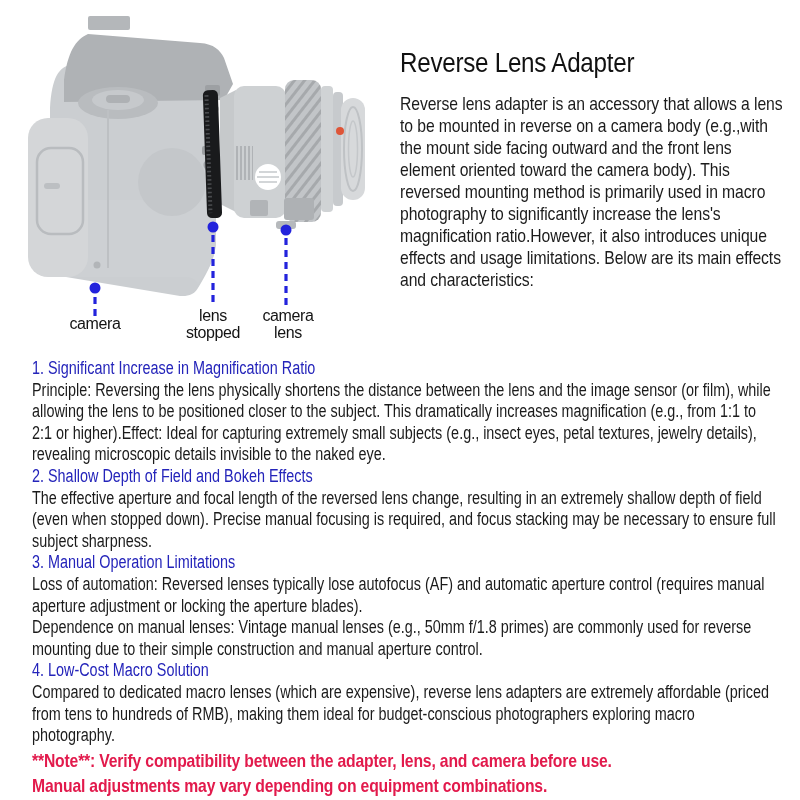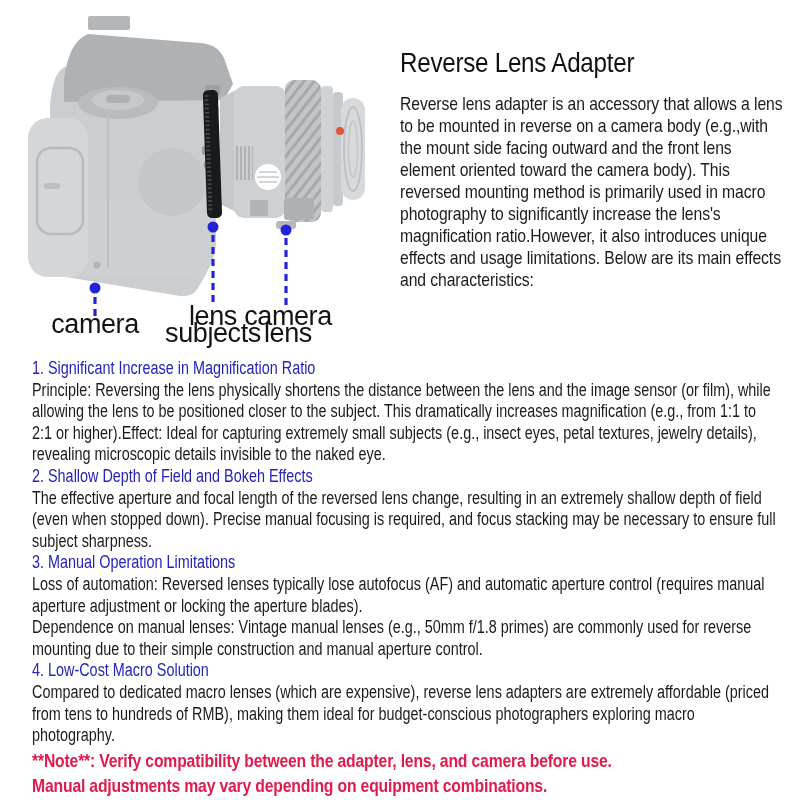--- a/index.html
+++ b/index.html
@@ -10,21 +10,21 @@
     overflow: hidden;
   }
   .canvas { position: relative; width: 800px; height: 800px; background: #fff; }
 
   
   #camera-art { position: absolute; left: 0; top: 0; }
 
   .diagram-label {
     position: absolute;
     color: #131313;
-    font-size: 27px;
+    font-size: 16px;
     line-height: 16.5px;
     letter-spacing: -0.4px;
     text-align: center;
     transform: translateX(-50%);
     white-space: nowrap;
   }
 
   
   .title {
     position: absolute; left: 400px; top: 47px;
@@ -134,21 +134,21 @@
       <line x1="213" y1="235" x2="213" y2="305" stroke-width="3.2" stroke-dasharray="7 5"></line>
       <circle cx="286" cy="230" r="5.5" fill="#2323dc" stroke="none"></circle>
       <line x1="286" y1="238" x2="286" y2="305" stroke-width="3.2" stroke-dasharray="7 5"></line>
     </g>
   </svg>
 
   <div class="diagram-label" style="left:95px; top:316px;">camera</div>
 
   <div class="diagram-label" style="left:213px; top:308px;">
     <div>lens</div>
-    <div>subjects</div>
+    <div>stopped</div>
   </div>
 
   <div class="diagram-label" style="left:288px; top:308px;">
     <div>camera</div>
     <div>lens</div>
   </div>
 
   <div class="title">Reverse Lens Adapter</div>
   <div class="intro">Reverse lens adapter is an accessory that allows a lens to be mounted in reverse on a camera body (e.g.,with the mount side facing outward and the front lens element oriented toward the camera body). This reversed mounting method is primarily used in macro photography to significantly increase the lens's magnification ratio.However, it also introduces unique effects and usage limitations. Below are its main effects and characteristics:</div>
 

